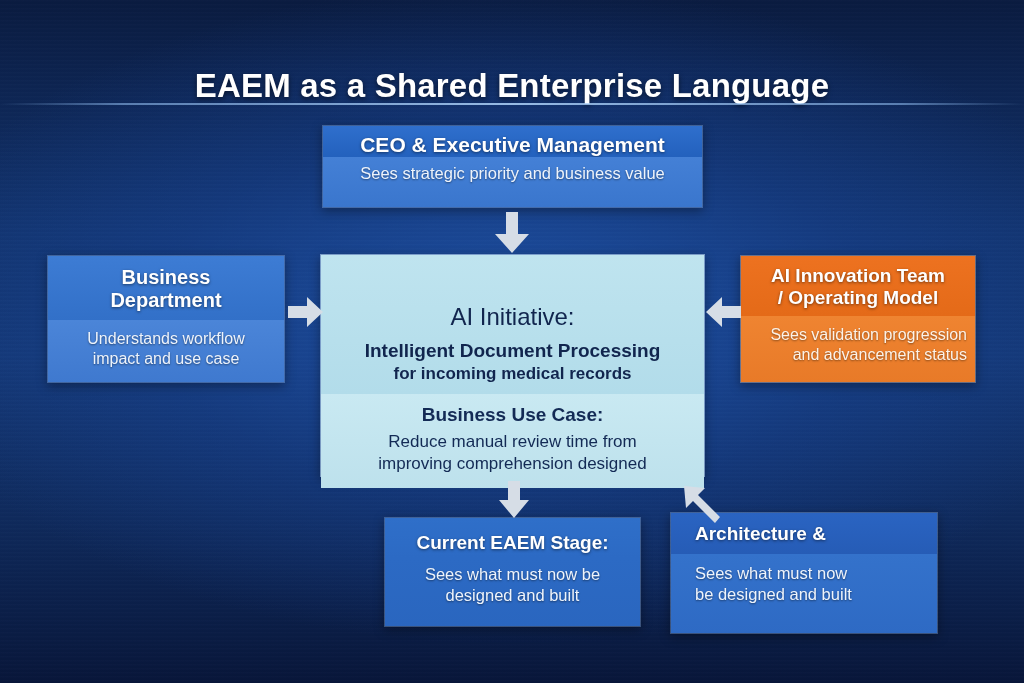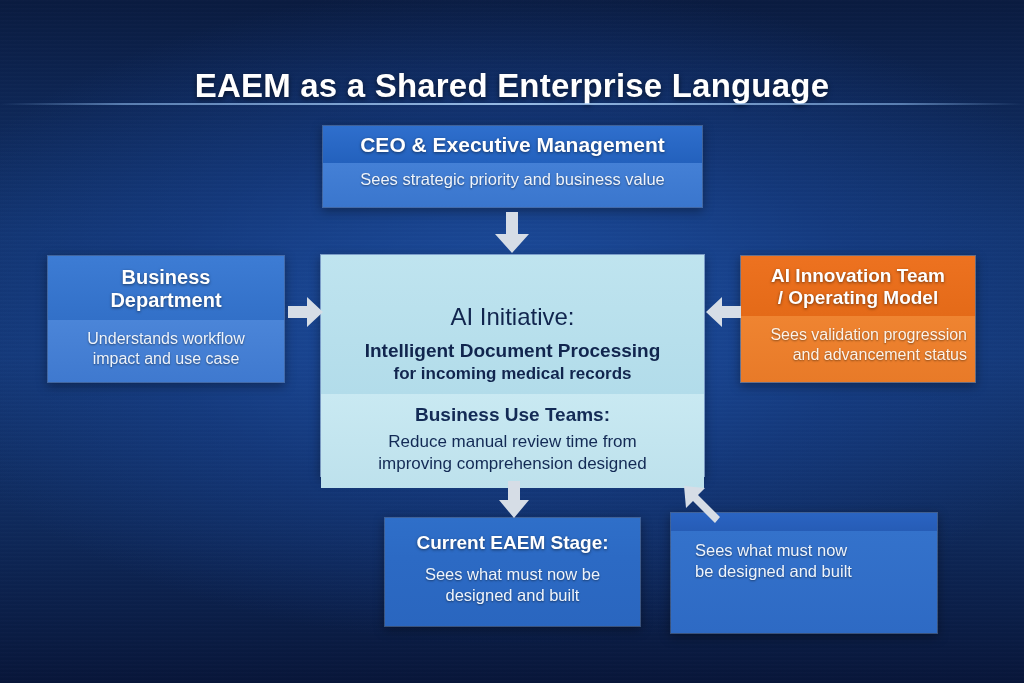--- a/index.html
+++ b/index.html
@@ -87,21 +87,21 @@
     box-sizing: border-box;
     flex: 1 1 auto;
     color: #eef4fc;
     text-shadow: 0 1px 2px rgba(0,0,0,0.45);
   }
 
   
   #box-ceo { left: 322px; top: 125px; width: 381px; height: 83px; }
   #box-ceo .head {
     background: linear-gradient(180deg,#2f6fcd 0%, #2361bd 100%);
-    font-size: 21px; text-align: center; padding: 7px 10px 6px;
+    font-size: 21px; text-align: center; padding: 7px 10px 0;
   }
   #box-ceo .body {
     background: linear-gradient(180deg,#4480d6 0%, #3a76cd 100%);
     font-size: 16.5px; text-align: center; padding: 7px 10px;
   }
 
   
   #box-business { left: 47px; top: 255px; width: 238px; height: 128px; }
   #box-business .head {
     background: linear-gradient(180deg,#3d7cd4 0%, #3270c8 100%);
@@ -200,21 +200,21 @@
       </div>
     </div>
 
     <div class="box" id="box-center">
       <div class="head">
         <div class="ttl-lg">AI Initiative:</div>
         <div class="ttl-md">Intelligent Document Processing</div>
         <div class="sub-md">for incoming medical records</div>
       </div>
       <div class="body">
-        <div class="uc-ttl">Business Use Teams:</div>
+        <div class="uc-ttl">Business Use Case:</div>
         <div class="uc-body">
           <div>Reduce manual review time from</div>
           <div>improving comprehension designed</div>
         </div>
       </div>
     </div>
 
     <div class="box" id="box-innov">
       <div class="head">
         <div>AI Innovation Team</div>
@@ -229,20 +229,21 @@
     <div class="box" id="box-stage">
       <div class="head">Current EAEM Stage:</div>
       <div class="body">
         <div>Sees what must now be</div>
         <div>designed and built</div>
       </div>
     </div>
 
     <div class="box" id="box-arch">
       <div class="head">
+        <div>Architecture &amp;</div>
       </div>
       <div class="body">
         <div>Sees what must now</div>
         <div>be designed and built</div>
       </div>
     </div>
 
     <div class="arrow" id="arrow-ceo-center">
       <svg width="38" height="42" viewBox="0 0 38 42">
         <polygon class="ar-fill" points="13,0 25,0 25,22 36,22 19,41 2,22 13,22"></polygon>

